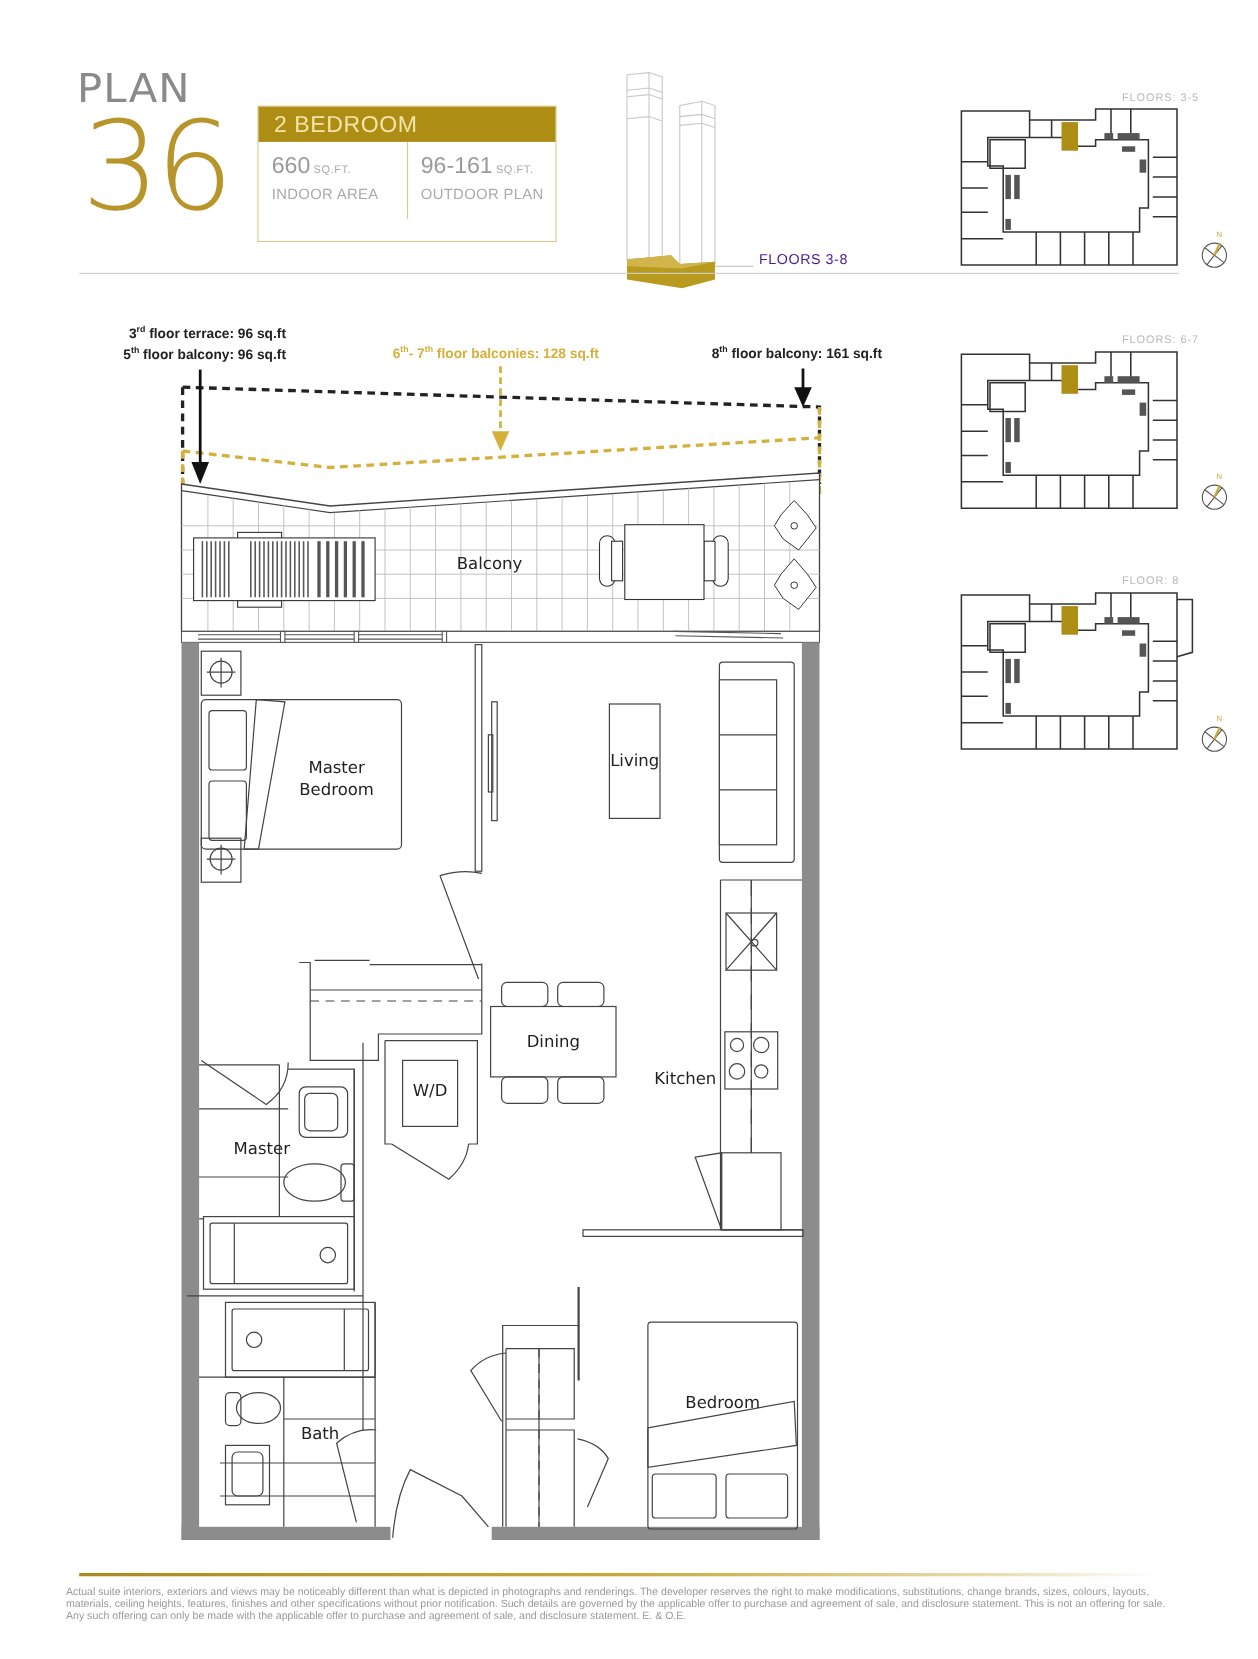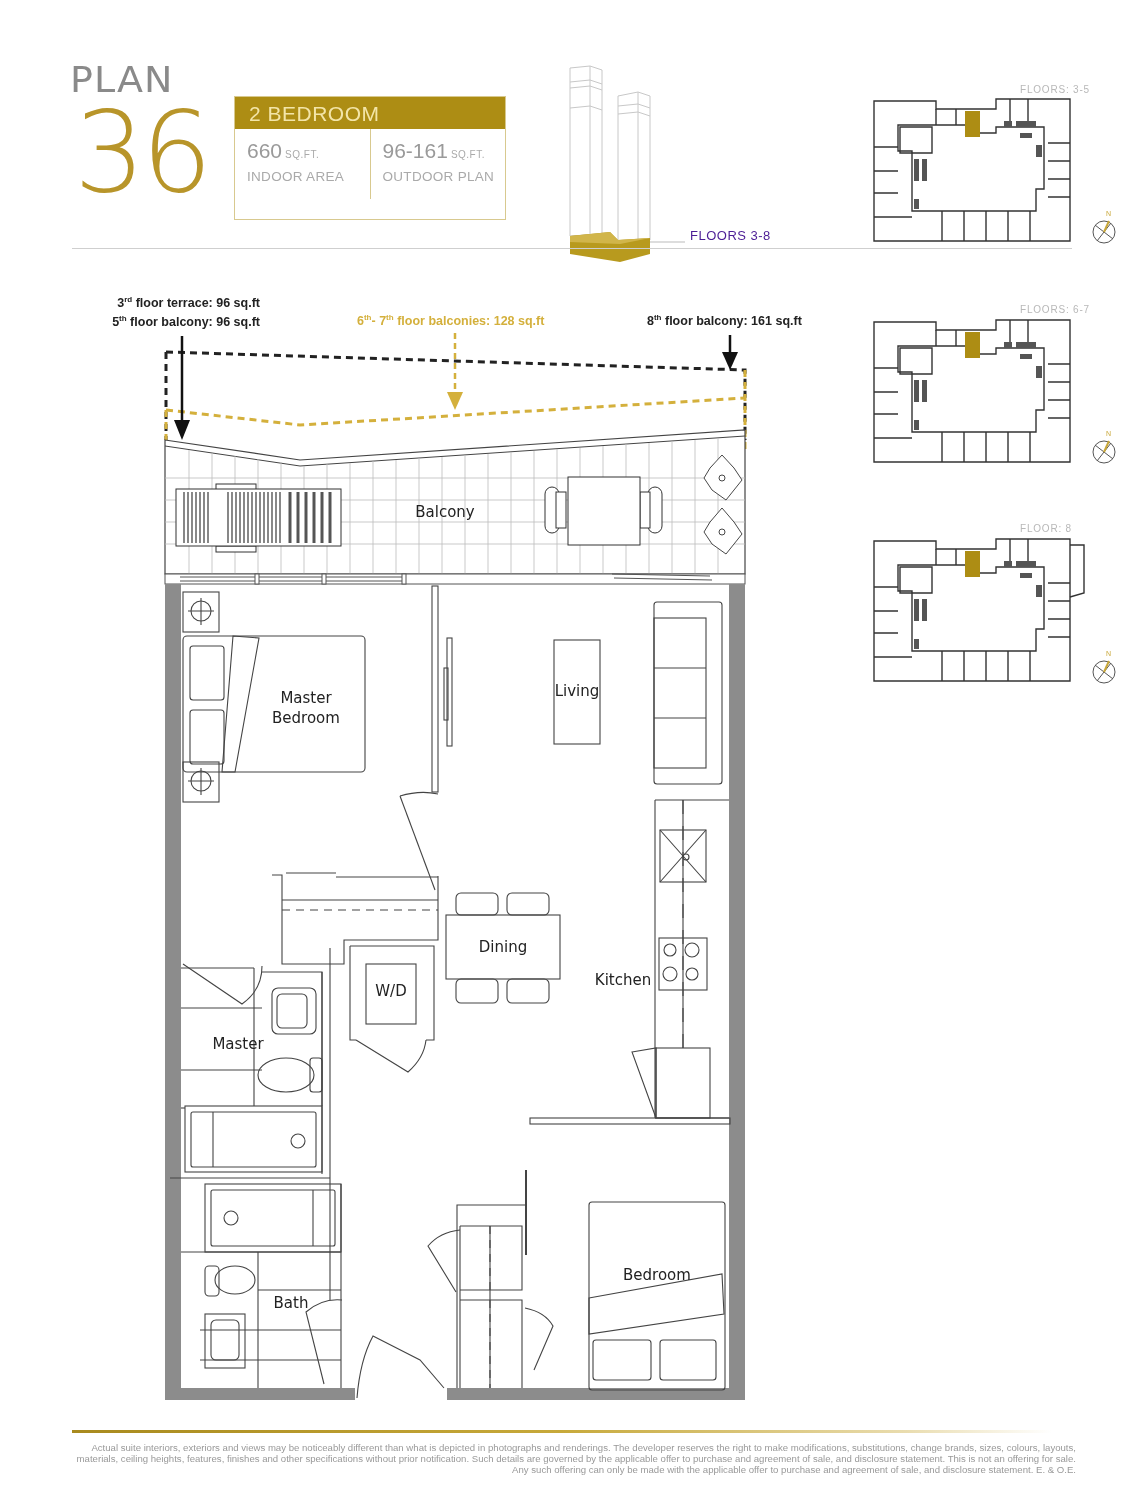--- a/index.html
+++ b/index.html
@@ -14,21 +14,21 @@
   .info-cell + .info-cell{border-left:1px solid #d8c98f;}
   .info-val{font-size:21px;color:#9a9a9a;}
   .info-unit{font-size:10px;color:#aaa;margin-left:3px;letter-spacing:0.5px;}
   .info-lbl{font-size:13.5px;color:#aaa;margin-top:6px;letter-spacing:0.3px;}
   .floors-lbl{color:#4c1d95;font-size:13px;letter-spacing:0.5px;}
   .hrule{background:#cfcfcf;height:1px;}
   .key-lbl{color:#b8b8b8;font-size:10px;letter-spacing:0.8px;}
   .ann{font-weight:bold;font-size:12.5px;color:#222;line-height:16px;}
   .ann.gold{color:#d4b03c;}
   .room-lbl{font-family:"DejaVu Sans",sans-serif;font-size:15px;color:#222;text-align:center;line-height:20px;}
-  .disclaimer{left:76px;top:1442px;width:1000px;font-size:9.6px;color:#999;line-height:11px;text-align:right;}
+  .disclaimer{left:60px;top:1442px;width:1000px;font-size:9.6px;color:#999;line-height:11px;}
   .gold-rule{left:72px;top:1430px;width:980px;height:3px;background:linear-gradient(90deg,#a88a1e 0%,#c7a93a 50%,#e9dcae 85%,rgba(255,255,255,0) 100%);}
   svg{overflow:visible;}
 </style>
 </head>
 <body>
 
 <div class="abs plan-word">PLAN</div>
 <div class="abs plan-num">36</div>
 
 <div class="abs info-box">

